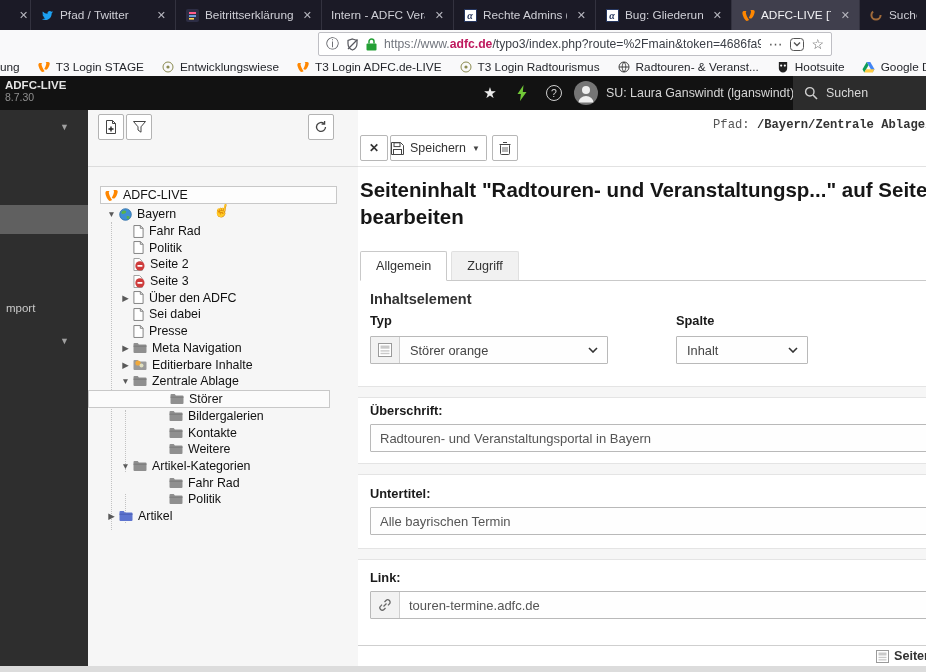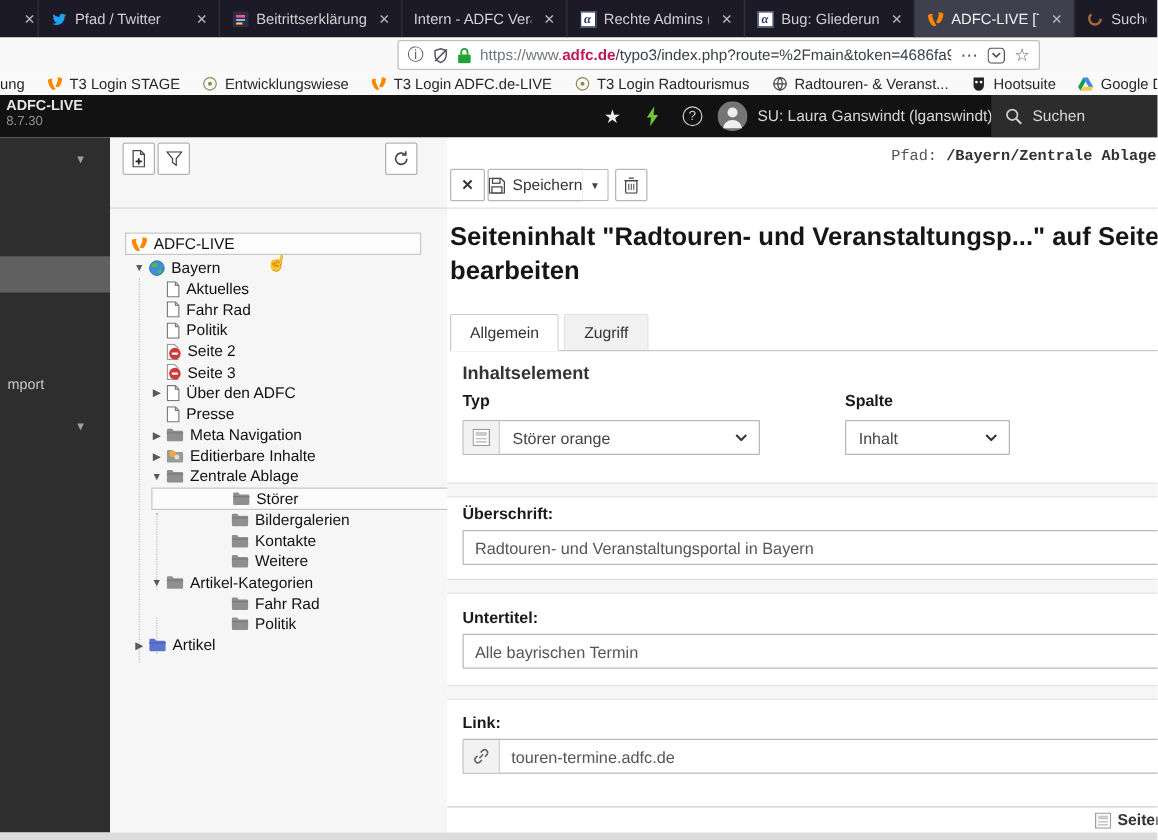--- a/index.html
+++ b/index.html
@@ -46,21 +46,21 @@
   .modchev { position:absolute; color:#a0a0a0; font-size:9px; }
   .modactive { position:absolute; left:0; top:95px; width:88px; height:29px; background:#606060; }
   .modlabel { position:absolute; left:6px; top:192px; color:#c9c9c9; font-size:11.5px; }
   
   .treepanel { position:absolute; left:88px; top:110px; width:270px; height:556px; background:#f6f6f6; }
   .dhbtn { position:absolute; width:26px; height:26px; background:#fff; border:1px solid #b3b3b3; border-radius:2px; display:flex; align-items:center; justify-content:center; }
   .dhline { position:absolute; left:0; top:56px; width:270px; border-bottom:1px solid #dcdcdc; }
   .rootrow { position:absolute; left:12px; top:76px; width:237px; height:18px; border:1px solid #c8c8c8; background:#fdfdfd; display:flex; align-items:center; gap:5px; padding-left:4px; font-size:12.4px; color:#111; }
   .treelist { position:absolute; left:0; top:96px; width:270px; }
   .trow { display:flex; align-items:center; gap:5px; height:16.7px; font-size:12.4px; color:#111; white-space:nowrap; }
-  .lvl1 { padding-left:31px; } .lvl2 { padding-left:45px; } .lvl3 { padding-left:64px;margin-left:33px; }
+  .lvl1 { padding-left:31px; } .lvl2 { padding-left:45px; } .lvl3 { padding-left:81px; }
   .exp { width:11px; margin-left:-13px; margin-right:-3px; text-align:center; color:#595959; font-size:8.5px; flex:0 0 auto; }
   .ticon { flex:0 0 auto; display:flex; align-items:center; }
   .trow.sel { border:1px solid #c8c8c8; background:#fbfbfb; width:242px; height:18px; }
   .guide { position:absolute; border-left:1px dotted #c2c2c2; width:0; }
   .handcursor { position:absolute; left:126px; top:93px; color:#3a3a3a; font-size:13px; transform:rotate(12deg); }
   
   .content { position:absolute; left:358px; top:110px; width:1010px; height:556px; background:#fff; }
   .pfad { position:absolute; left:355px; top:8px; font-size:12.2px; color:#555; white-space:nowrap;font-family:Liberation Mono, monospace; }
   .pfad b { color:#333; }
   .cbtn { position:absolute; height:26px; background:#fff; border:1px solid #b7b7b7; border-radius:2px; display:flex; align-items:center; justify-content:center; gap:6px; font-size:12.4px; color:#333; }
@@ -340,29 +340,20 @@
         </span>
       <span>Bayern</span>
     </div>
     <div class="trow lvl2">
       <span class="ticon">
           <svg width="11" height="13" viewBox="0 0 12 14">
             <path d="M1 .5h7l3 3V13.5H1z" fill="#fff" stroke="#7a7a7a"></path>
             <path d="M8 .5V3.5h3" fill="none" stroke="#7a7a7a"></path>
           </svg>
         </span>
-      <span>Aktuelles</span>
-    </div>
-    <div class="trow lvl2">
-      <span class="ticon">
-          <svg width="11" height="13" viewBox="0 0 12 14">
-            <path d="M1 .5h7l3 3V13.5H1z" fill="#fff" stroke="#7a7a7a"></path>
-            <path d="M8 .5V3.5h3" fill="none" stroke="#7a7a7a"></path>
-          </svg>
-        </span>
       <span>Fahr Rad</span>
     </div>
     <div class="trow lvl2">
       <span class="ticon">
           <svg width="11" height="13" viewBox="0 0 12 14">
             <path d="M1 .5h7l3 3V13.5H1z" fill="#fff" stroke="#7a7a7a"></path>
             <path d="M8 .5V3.5h3" fill="none" stroke="#7a7a7a"></path>
           </svg>
         </span>
       <span>Politik</span>
@@ -389,20 +380,29 @@
     </div>
     <div class="trow lvl2">
       <span class="exp">▶</span>
       <span class="ticon">
           <svg width="11" height="13" viewBox="0 0 12 14">
             <path d="M1 .5h7l3 3V13.5H1z" fill="#fff" stroke="#7a7a7a"></path>
             <path d="M8 .5V3.5h3" fill="none" stroke="#7a7a7a"></path>
           </svg>
         </span>
       <span>Über den ADFC</span>
+    </div>
+    <div class="trow lvl2">
+      <span class="ticon">
+          <svg width="11" height="13" viewBox="0 0 12 14">
+            <path d="M1 .5h7l3 3V13.5H1z" fill="#fff" stroke="#7a7a7a"></path>
+            <path d="M8 .5V3.5h3" fill="none" stroke="#7a7a7a"></path>
+          </svg>
+        </span>
+      <span>Sei dabei</span>
     </div>
     <div class="trow lvl2">
       <span class="ticon">
           <svg width="11" height="13" viewBox="0 0 12 14">
             <path d="M1 .5h7l3 3V13.5H1z" fill="#fff" stroke="#7a7a7a"></path>
             <path d="M8 .5V3.5h3" fill="none" stroke="#7a7a7a"></path>
           </svg>
         </span>
       <span>Presse</span>
     </div>

